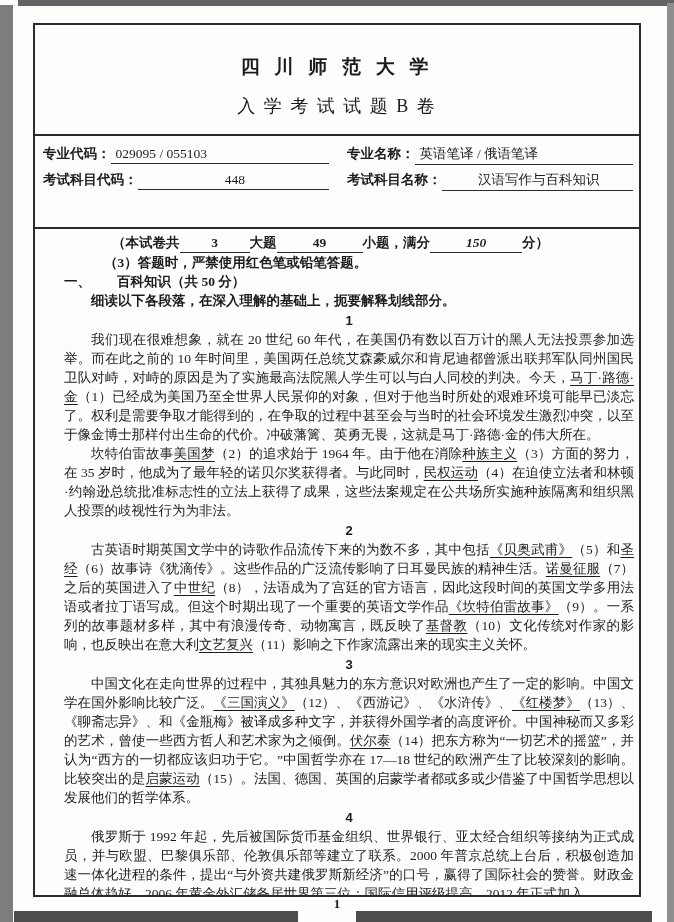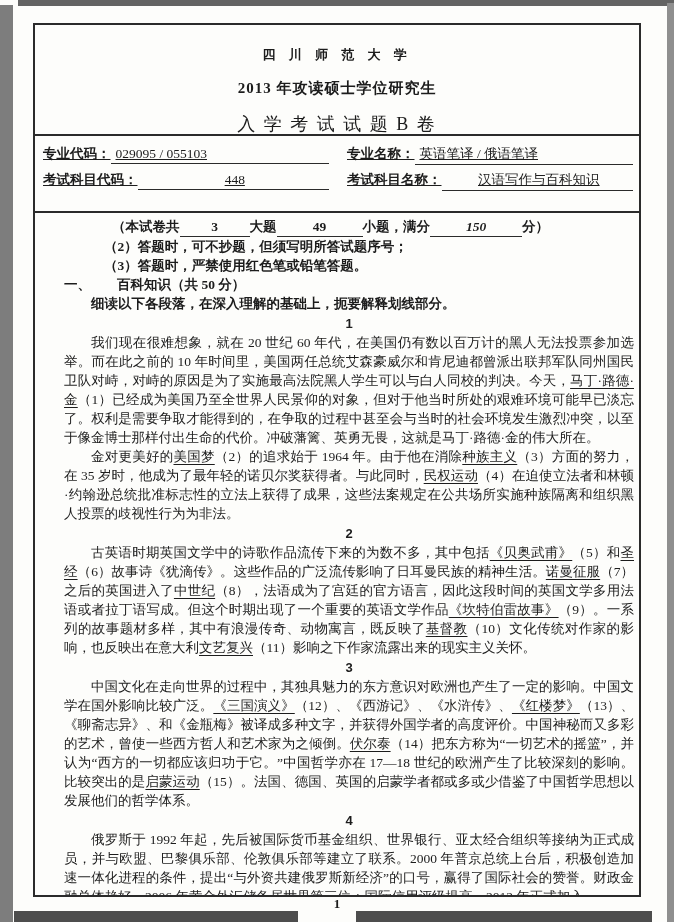--- a/index.html
+++ b/index.html
@@ -19,24 +19,24 @@
   .page-number{
     position:absolute;left:0;top:896px;width:674px;text-align:center;
     font-size:13px;font-weight:bold;
   }
   
   .doc-box{
     position:absolute;left:33px;top:23px;width:604px;height:870px;
     border:2px solid #2b2b2b;display:flex;flex-direction:column;background:#fdfdfb;
   }
   .title-block{height:109px;border-bottom:2px solid #2b2b2b;text-align:center;}
-  .t1{padding-top:21px;font-size:13px;font-weight:bold;letter-spacing:5px;}
+  .t1{padding-top:29px;font-size:19px;font-weight:bold;letter-spacing:5px;}
   .t2{padding-top:15px;font-size:15px;font-weight:bold;letter-spacing:1px;}
   .t3{padding-top:14px;font-size:18px;font-weight:normal;letter-spacing:2px;}
-  .fields-block{height:66px;border-bottom:2px solid #2b2b2b;padding:9px 6px 0 8px;font-size:13.5px;text-decoration:underline;}
+  .fields-block{height:66px;border-bottom:2px solid #2b2b2b;padding:9px 6px 16px 8px;font-size:13.5px;}
   .field-row{display:flex;gap:18px;margin-bottom:6px;}
   .field{display:flex;flex:1;align-items:baseline;}
   .flabel{font-weight:bold;white-space:nowrap;}
   .fvalue{flex:1;border-bottom:1px solid #2b2b2b;padding:0 2px 1px 5px;white-space:nowrap;}
   .fvalue.centered{text-align:center;}
   .content-block{flex:1;overflow:hidden;padding:4px 5px 0 6px;font-size:13.5px;line-height:19px;margin-left:23px;}
   .summary-line{padding-left:48px;font-weight:bold;display:flex;align-items:baseline;white-space:nowrap;}
   .blank{border-bottom:1px solid #2b2b2b;text-align:center;}
   .blank.w1{width:70px;}
   .blank.w2{width:86px;}
@@ -58,21 +58,20 @@
   <div class="strip top-strip"></div>
   <div class="strip right-strip"></div>
   <div class="bottom-band bb-left"></div>
   <div class="bottom-band bb-right"></div>
   <div class="page-number">1</div>
 
   <div class="doc-box">
 
     <div class="title-block">
       <div class="t1">四 川 师 范 大 学</div>
-      <div class="t2">2013 年攻读硕士学位研究生</div>
       <div class="t3">入 学 考 试 试 题 B 卷</div>
     </div>
 
     <div class="fields-block">
       <div class="field-row">
         <div class="field">
           <span class="flabel">专业代码：</span>
           <span class="fvalue">029095 / 055103</span>
         </div>
         <div class="field">
@@ -95,30 +94,29 @@
     <div class="content-block">
       <div class="summary-line">
         <span>（本试卷共</span>
         <span class="blank w1">3</span>
         <span>大题</span>
         <span class="blank w2">49</span>
         <span>小题，满分</span>
         <span class="blank w3">150</span>
         <span>分）</span>
       </div>
-      <div class="instr-line indent">（2）答题时，可不抄题，但须写明所答试题序号；</div>
       <div class="instr-line indent">（3）答题时，严禁使用红色笔或铅笔答题。</div>
       <div class="sec-heading">
         <span class="sec-num">一、</span><span>百科知识（共 50 分）</span>
       </div>
       <div class="sec-sub">细读以下各段落，在深入理解的基础上，扼要解释划线部分。</div>
       <div id="passages">
           <div class="p-num">1</div>
           <p class="para"><span>我们现在很难想象，就在 20 世纪 60 年代，在美国仍有数以百万计的黑人无法投票参加选举。而在此之前的 10 年时间里，美国两任总统艾森豪威尔和肯尼迪都曾派出联邦军队同州国民卫队对峙，对峙的原因是为了实施最高法院黑人学生可以与白人同校的判决。今天，</span><span class="u">马丁·路德·金</span><span>（1）已经成为美国乃至全世界人民景仰的对象，但对于他当时所处的艰难环境可能早已淡忘了。权利是需要争取才能得到的，在争取的过程中甚至会与当时的社会环境发生激烈冲突，以至于像金博士那样付出生命的代价。冲破藩篱、英勇无畏，这就是马丁·路德·金的伟大所在。</span></p>
-          <p class="para"><span>金对更美好的</span><span class="u">美国梦</span><span>（2）的追求始于 1964 年。由于他在消除</span><span class="u">种族主义</span><span>（3）方面的努力，在 35 岁时，他成为了最年轻的诺贝尔奖获得者。与此同时，</span><span class="u">民权运动</span><span>（4）在迫使立法者和林顿·约翰逊总统批准标志性的立法上获得了成果，这些法案规定在公共场所实施种族隔离和组织黑人投票的歧视性行为为非法。</span></p>
+          <p class="para"><span>坎特伯雷故事</span><span class="u">美国梦</span><span>（2）的追求始于 1964 年。由于他在消除</span><span class="u">种族主义</span><span>（3）方面的努力，在 35 岁时，他成为了最年轻的诺贝尔奖获得者。与此同时，</span><span class="u">民权运动</span><span>（4）在迫使立法者和林顿·约翰逊总统批准标志性的立法上获得了成果，这些法案规定在公共场所实施种族隔离和组织黑人投票的歧视性行为为非法。</span></p>
           <div class="p-num">2</div>
           <p class="para"><span>古英语时期英国文学中的诗歌作品流传下来的为数不多，其中包括</span><span class="u">《贝奥武甫》</span><span>（5）和</span><span class="u">圣经</span><span>（6）故事诗《犹滴传》。这些作品的广泛流传影响了日耳曼民族的精神生活。</span><span class="u">诺曼征服</span><span>（7）之后的英国进入了</span><span class="u">中世纪</span><span>（8），法语成为了宫廷的官方语言，因此这段时间的英国文学多用法语或者拉丁语写成。但这个时期出现了一个重要的英语文学作品</span><span class="u">《坎特伯雷故事》</span><span>（9）。一系列的故事题材多样，其中有浪漫传奇、动物寓言，既反映了</span><span class="u">基督教</span><span>（10）文化传统对作家的影响，也反映出在意大利</span><span class="u">文艺复兴</span><span>（11）影响之下作家流露出来的现实主义关怀。</span></p>
           <div class="p-num">3</div>
           <p class="para"><span>中国文化在走向世界的过程中，其独具魅力的东方意识对欧洲也产生了一定的影响。中国文学在国外影响比较广泛。</span><span class="u">《三国演义》</span><span>（12）、《西游记》、《水浒传》、</span><span class="u">《红楼梦》</span><span>（13）、《聊斋志异》、和《金瓶梅》被译成多种文字，并获得外国学者的高度评价。中国神秘而又多彩的艺术，曾使一些西方哲人和艺术家为之倾倒。</span><span class="u">伏尔泰</span><span>（14）把东方称为“一切艺术的摇篮”，并认为“西方的一切都应该归功于它。”中国哲学亦在 17—18 世纪的欧洲产生了比较深刻的影响。比较突出的是</span><span class="u">启蒙运动</span><span>（15）。法国、德国、英国的启蒙学者都或多或少借鉴了中国哲学思想以发展他们的哲学体系。</span></p>
           <div class="p-num">4</div>
           <p class="para"><span>俄罗斯于 1992 年起，先后被国际货币基金组织、世界银行、亚太经合组织等接纳为正式成员，并与欧盟、巴黎俱乐部、伦敦俱乐部等建立了联系。2000 年普京总统上台后，积极创造加速一体化进程的条件，提出“与外资共建俄罗斯新经济”的口号，赢得了国际社会的赞誉。财政金融总体趋好。2006 年黄金外汇储备居世界第三位；国际信用评级提高。2012 年正式加入</span></p>
         </div>
     </div>
 
   </div>

